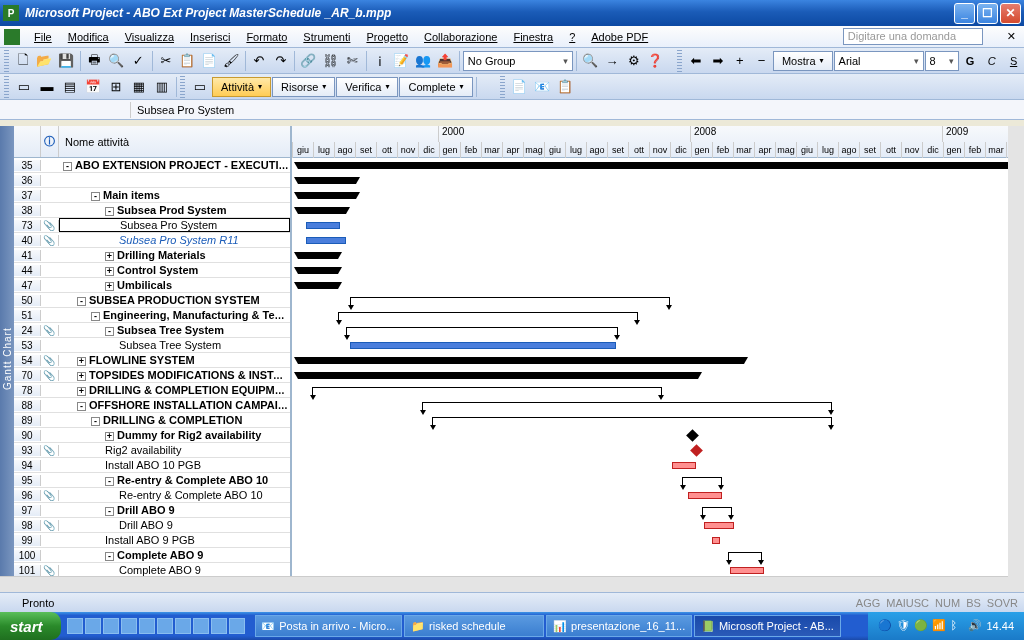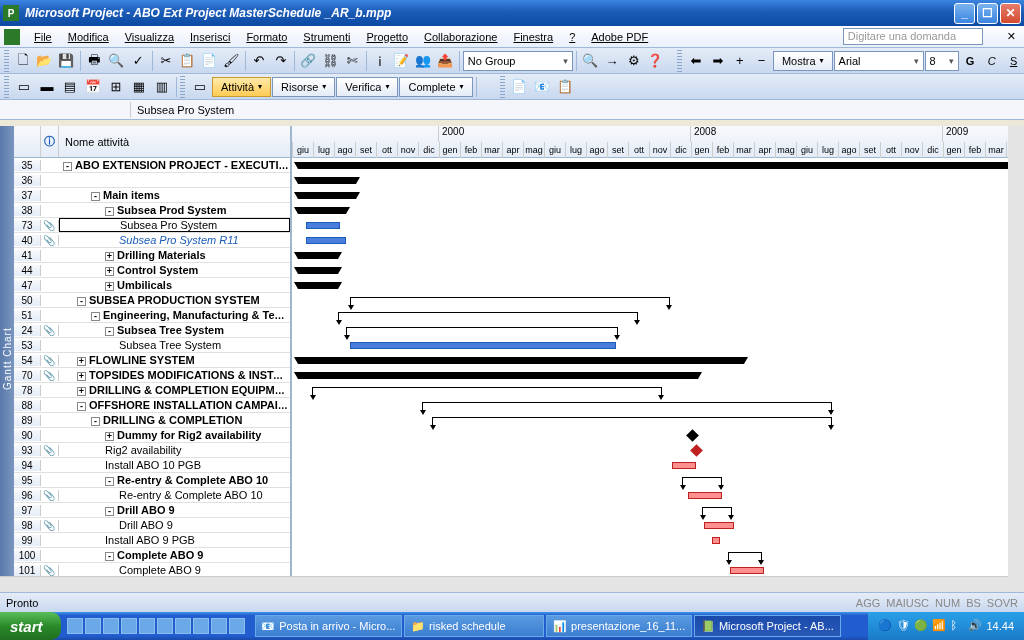--- a/index.html
+++ b/index.html
@@ -74,21 +74,21 @@
 .summary-outline::after { right: -3px; border-left: 3px solid transparent; border-right: 3px solid transparent; }
 .task-bar { position: absolute; height: 7px; top: 4px; border: 1px solid #1b5cb8; background: #4a7edc; }
 .task-bar.critical { border-color: #c02020; background: #ff9090; }
 .milestone { position: absolute; top: 3px; width: 9px; height: 9px; background: black; transform: rotate(45deg); }
 .milestone.crit { background: #c02020; }
 .hscroll { position: absolute; bottom: 0; left: 0; right: 0; height: 16px; background: #e4e4e4; border-top: 1px solid #ccc; }
 .vscroll { position: absolute; right: 0; top: 0; bottom: 0; width: 16px; background: #e4e4e4; }
 
 
 .statusbar { position: absolute; bottom: 28px; left: 0; right: 0; height: 20px; background: linear-gradient(to bottom, #e4ecf7, #c9d8ef); border-top: 1px solid #a0b8d8; display: flex; align-items: center; padding: 0 6px; font-size: 10px; }
-.statusbar .cell { margin-right: 10px; }
+.statusbar .cell { margin-right: 10px; margin-left: 16px; }
 .statusbar .right { margin-left: auto; display: flex; gap: 6px; color: #888; }
 
 
 .taskbar { position: absolute; bottom: 0; left: 0; right: 0; height: 28px; background: linear-gradient(to bottom, #3d95e6, #225dd0 12%, #225dd0 85%, #1a4aaa); display: flex; align-items: center; }
 .taskbar .start { height: 28px; padding: 0 18px 0 10px; background: linear-gradient(to bottom, #5abf5a, #2a8a2a 50%, #1f6f1f); color: white; font-weight: bold; font-style: italic; font-size: 15px; border-radius: 0 10px 10px 0; display: flex; align-items: center; cursor: pointer; }
 .taskbar .ql { display: flex; gap: 2px; padding: 0 6px; }
 .taskbar .ql .qi { width: 16px; height: 16px; background: #6aa8e8; border: 1px solid #8abef0; cursor: pointer; }
 .taskbar .tasks { display: flex; gap: 2px; flex: 1; padding-left: 4px; }
 .taskbar .task { height: 22px; min-width: 140px; max-width: 150px; padding: 0 6px; background: linear-gradient(to bottom, #5a9ae0, #3b7ed0); border: 1px solid #6aa8e8; color: white; display: flex; align-items: center; gap: 4px; font-size: 10px; cursor: pointer; white-space: nowrap; overflow: hidden; }
 .taskbar .task.active { background: linear-gradient(to bottom, #1a4aaa, #2a5ab8); }

